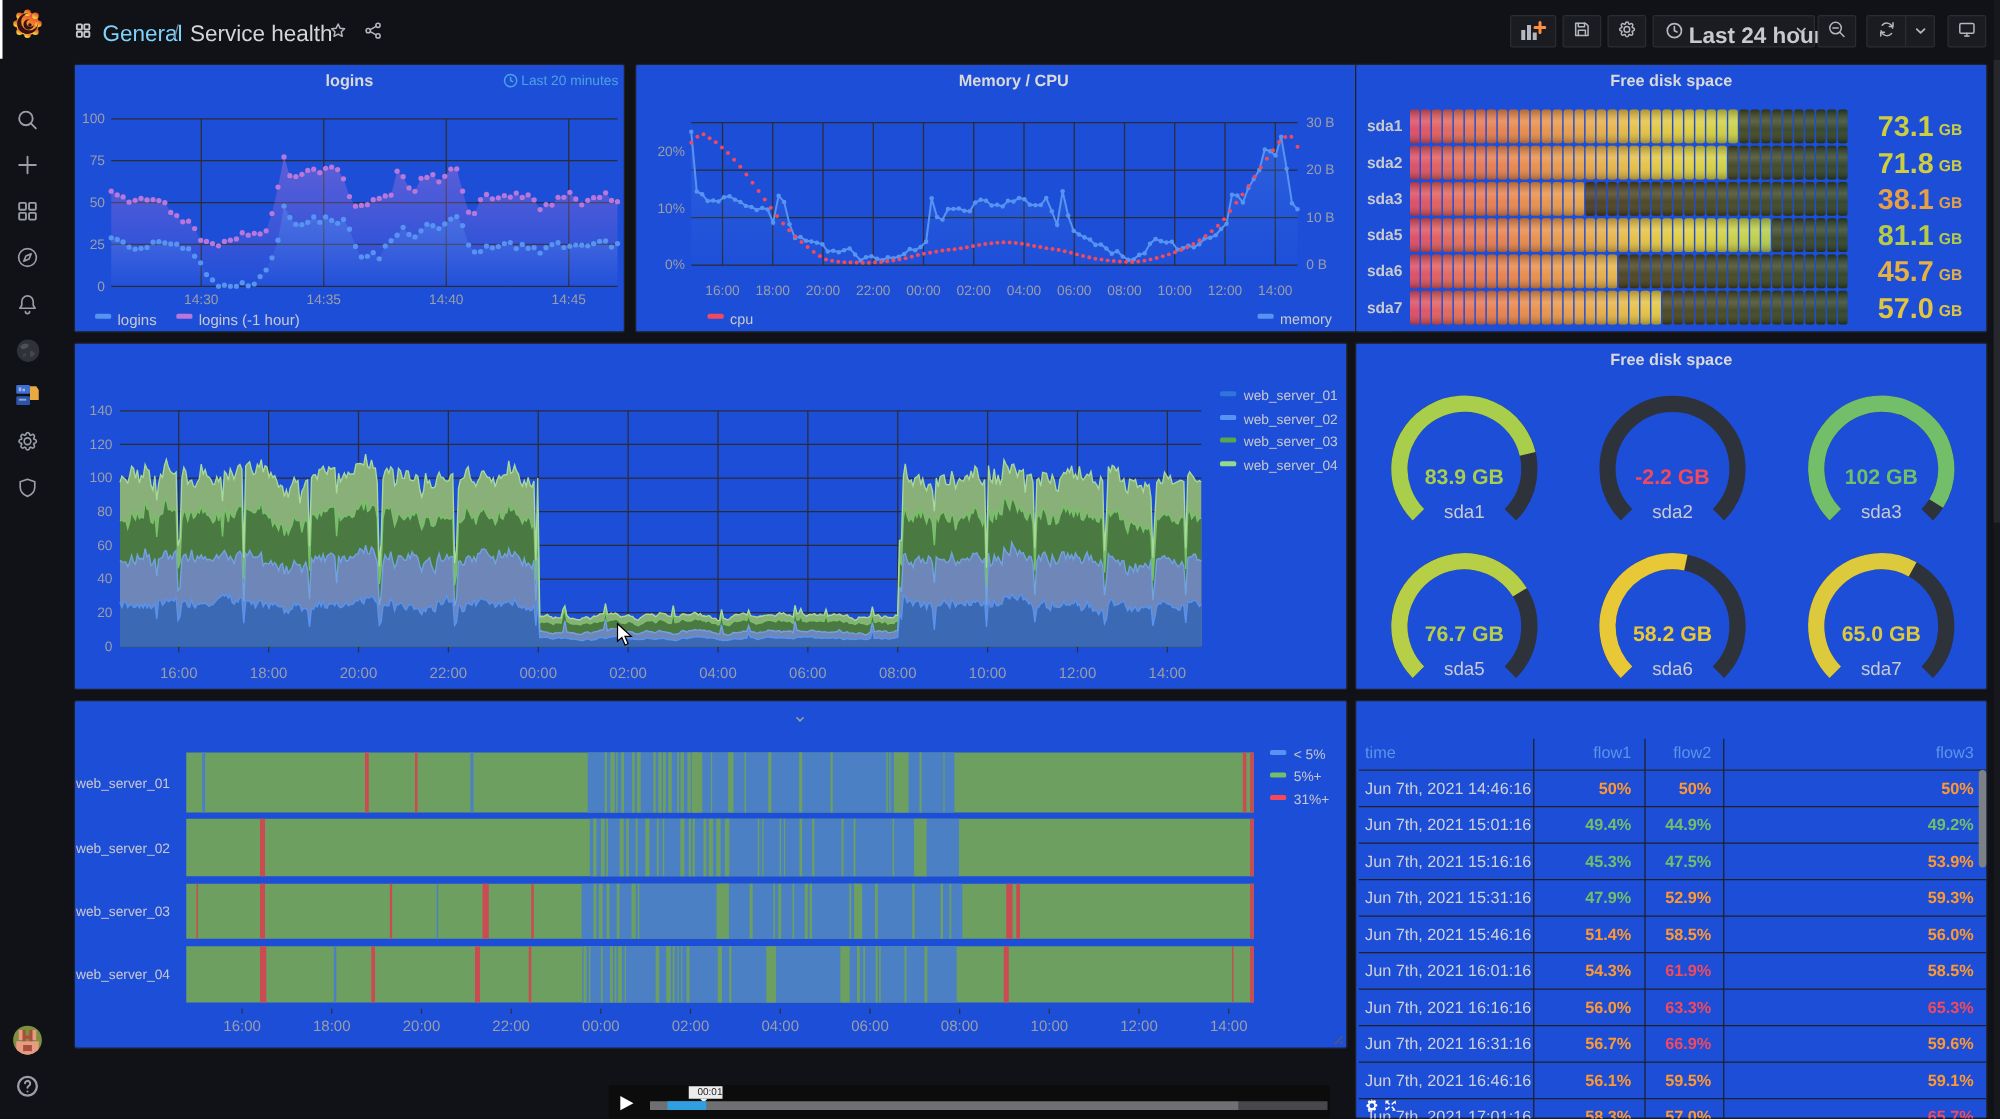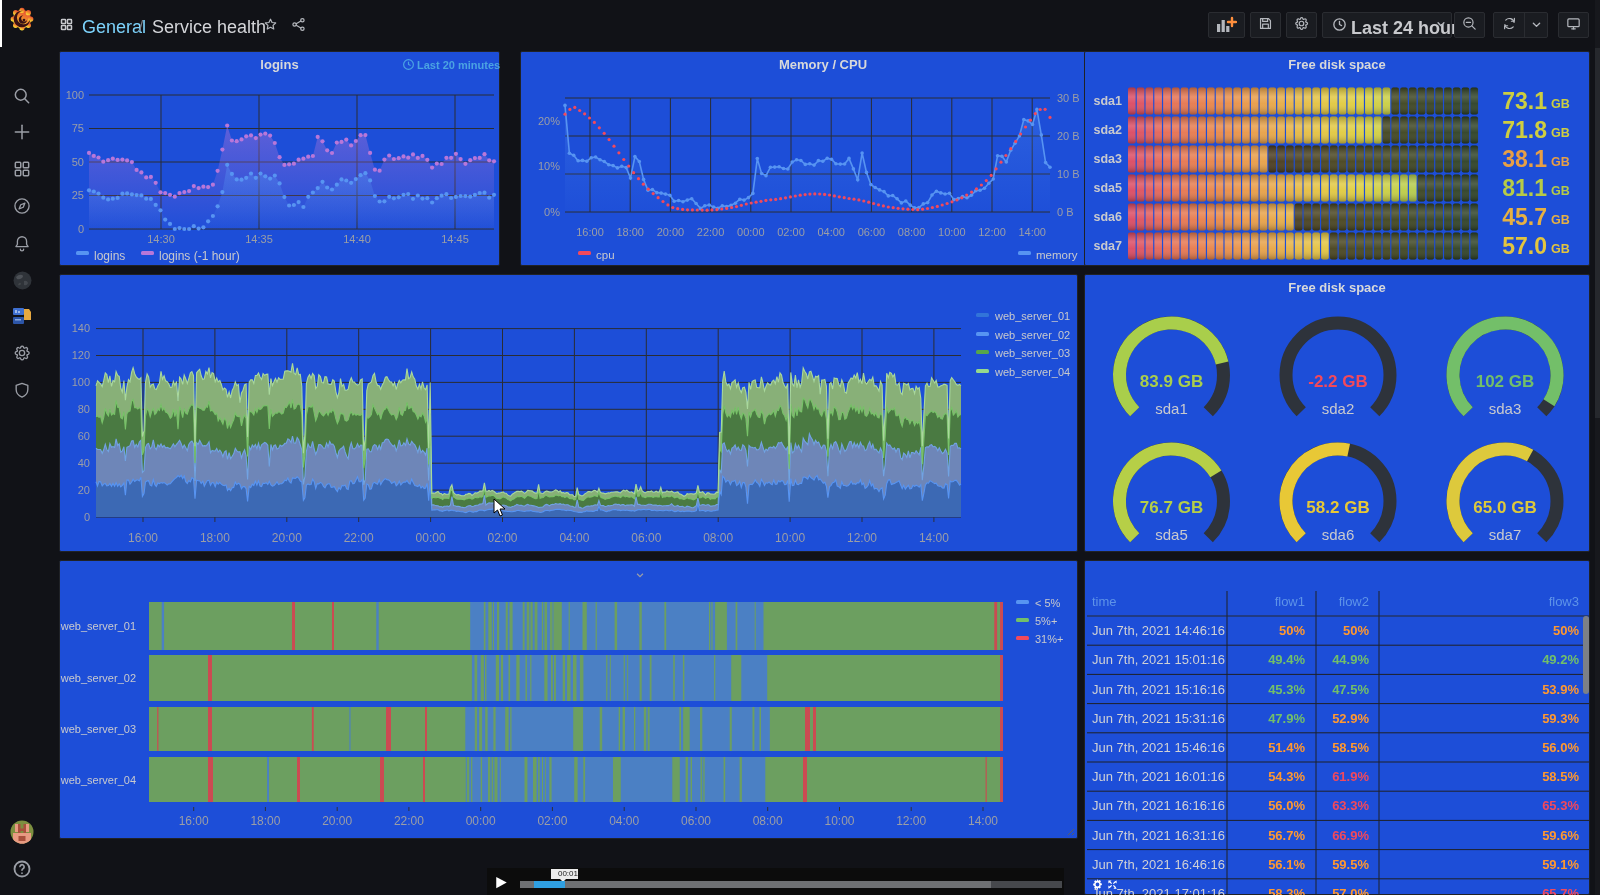--- a/index.html
+++ b/index.html
@@ -371,21 +371,21 @@
         <circle cx="419.7" cy="141.0" r="2.1" fill="#5794f2"></circle>
         <circle cx="424.5" cy="140.7" r="2.1" fill="#5794f2"></circle>
         <circle cx="429.2" cy="145.7" r="2.1" fill="#5794f2"></circle>
         <circle cx="434.0" cy="142.8" r="2.1" fill="#5794f2"></circle>
         <rect x="16" y="199" width="13" height="4" rx="1.5" fill="#5794f2"></rect>
         <text x="34" y="208" fill="#c8c9cd" font-size="12">logins</text>
         <rect x="81" y="199" width="13" height="4" rx="1.5" fill="#b877d9"></rect>
         <text x="99" y="208" fill="#c8c9cd" font-size="12">logins (-1 hour)</text>
       </svg>
     </div>
-    <div class="panel" style="left:520px;top:51px;width:606px;height:215px">
+    <div class="panel" style="left:508px;top:51px;width:606px;height:215px">
       <div class="ptitle">Memory / CPU</div>
       <svg width="570" height="215" style="position:absolute;left:0;top:0">
         <defs>
           <linearGradient id="gM" x1="0" y1="0" x2="0" y2="1">
             <stop offset="0" stop-color="#5794f2" stop-opacity="0.26"></stop>
             <stop offset="1" stop-color="#5794f2" stop-opacity="0.02"></stop>
           </linearGradient>
         </defs>
         <line x1="44" y1="160.0" x2="529" y2="160.0" stroke="#2a2d34"></line>
         <line x1="44" y1="122.0" x2="529" y2="122.0" stroke="#2a2d34"></line>
@@ -1488,21 +1488,21 @@
         <text x="220" y="336.9" fill="#ff9830" font-size="13" font-weight="bold" text-anchor="end">58.3%</text>
         <text x="284" y="336.9" fill="#ff9830" font-size="13" font-weight="bold" text-anchor="end">57.0%</text>
         <text x="494" y="336.9" fill="#f2495c" font-size="13" font-weight="bold" text-anchor="end">65.7%</text>
         <rect x="498" y="55" width="6" height="78" rx="3" fill="#7c8087"></rect>
       </svg>
     </div>
     <svg style="position:absolute;left:402px;top:58px" width="13" height="13" viewBox="0 0 24 24" fill="none" stroke="#4ba3e2" stroke-width="2.2" stroke-linecap="round">
       <circle cx="12" cy="12" r="9"></circle>
       <path d="M12 7.5 V12 L15 13.5"></path>
     </svg>
-    <div style="position:absolute;left:417px;top:59px;font-size:11px;font-weight:bold;color:#4ba3e2">Last 20 minutes</div>
+    <div style="position:absolute;left:417px;top:59px;font-size:11px;font-weight:normal;color:#4ba3e2">Last 20 minutes</div>
     <div style="position:absolute;left:487px;top:868px;width:577px;height:27px;background:#0c0c0c"></div>
     <svg style="position:absolute;left:494px;top:875px" width="15" height="15" viewBox="0 0 20 16">
       <path d="M3 0.5 L17 8 L3 15.5 Z" fill="#fff"></path>
     </svg>
     <div style="position:absolute;left:551px;top:869px;width:27px;height:10px;background:#ececec;color:#222;font-size:8px;text-align:right;line-height:10px">00:01</div>
     <div style="position:absolute;left:560px;top:879px;width:0;height:0;border-left:3px solid transparent;border-right:3px solid transparent;border-top:3px solid #ececec"></div>
     <div style="position:absolute;left:520px;top:881px;width:471px;height:7px;background:#6e7073"></div>
     <div style="position:absolute;left:991px;top:881px;width:71px;height:7px;background:#46484c"></div>
     <div style="position:absolute;left:534px;top:881px;width:31px;height:7px;background:#2f9fe1"></div>
     <svg style="position:absolute;left:1091px;top:878px" width="13" height="13" viewBox="0 0 24 24" fill="#fff">

